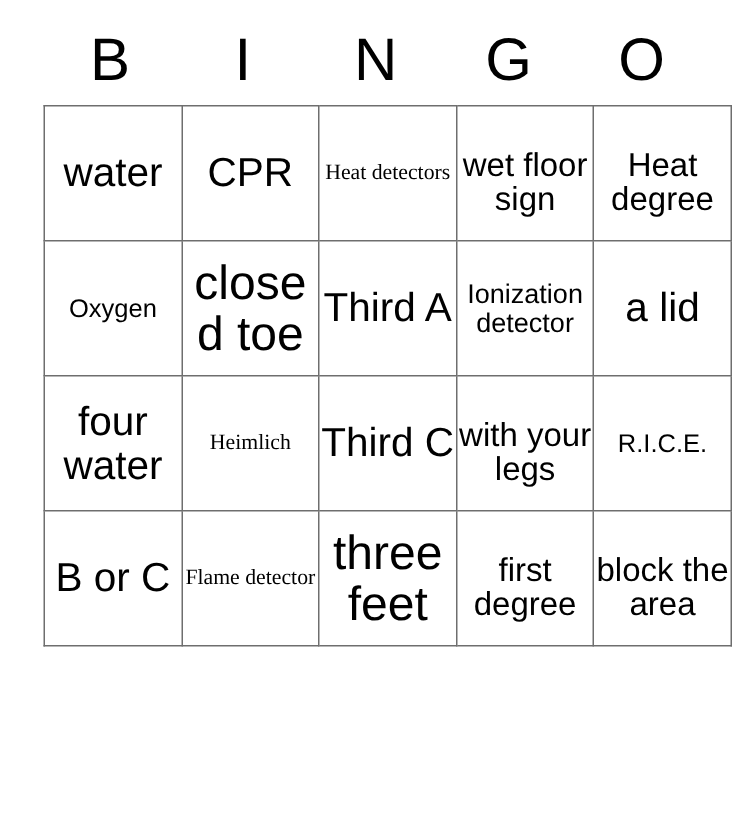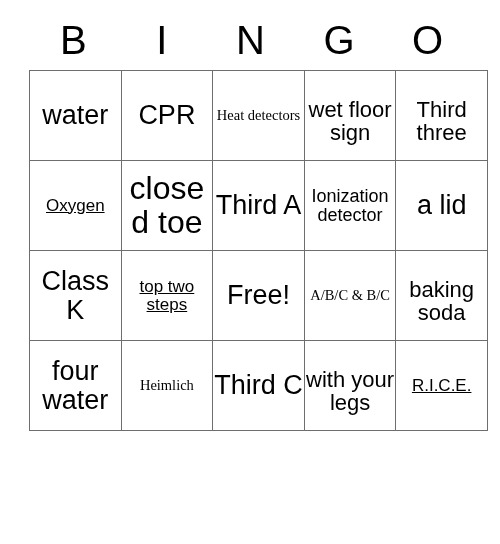--- a/index.html
+++ b/index.html
@@ -60,21 +60,21 @@
     display: block;
     width: 100%;
     line-height: 1.04;
     word-wrap: break-word;
   }
 
   
   .fs-xl   { font-size: 27px; }
   .fs-lg   { font-size: 32px; }
   .fs-md   { font-size: 22px; margin-top: 13px; }
-  .fs-sm   { font-size: 17px; text-decoration: underline; }
+  .fs-sm   { font-size: 17px; }
   .fs-xs   { font-size: 14.5px; font-family: Liberation Serif, serif; }
   .fs-xxs  { font-size: 18px; }
 </style>
 </head>
 <body>
 
 <div id="card">
 
   <div id="header-row">
     <div class="header-cell">B</div>
@@ -93,21 +93,21 @@
         <td>
             <span class="cell-text fs-xl">CPR</span>
           </td>
         <td>
             <span class="cell-text fs-xs">Heat detectors</span>
           </td>
         <td>
             <span class="cell-text fs-md">wet floor sign</span>
           </td>
         <td>
-            <span class="cell-text fs-md">Third three</span>
+            <span class="cell-text fs-md">Heat degree</span>
           </td>
       </tr>
       <tr>
         <td>
             <span class="cell-text fs-sm">Oxygen</span>
           </td>
         <td>
             <span class="cell-text fs-lg">closed toe</span>
           </td>
         <td>
@@ -115,48 +115,48 @@
           </td>
         <td>
             <span class="cell-text fs-xxs">Ionization detector</span>
           </td>
         <td>
             <span class="cell-text fs-xl">a lid</span>
           </td>
       </tr>
       <tr>
         <td>
-            <span class="cell-text fs-xl">Class K</span>
-          </td>
-        <td>
-            <span class="cell-text fs-sm">top two steps</span>
-          </td>
-        <td>
-            <span class="cell-text fs-xl">Free!</span>
-          </td>
-        <td>
-            <span class="cell-text fs-xs">A/B/C &amp; B/C</span>
-          </td>
-        <td>
-            <span class="cell-text fs-md">baking soda</span>
-          </td>
-      </tr>
-      <tr>
-        <td>
             <span class="cell-text fs-xl">four water</span>
           </td>
         <td>
             <span class="cell-text fs-xs">Heimlich</span>
           </td>
         <td>
             <span class="cell-text fs-xl">Third C</span>
           </td>
         <td>
             <span class="cell-text fs-md">with your legs</span>
           </td>
         <td>
             <span class="cell-text fs-sm">R.I.C.E.</span>
           </td>
       </tr>
+      <tr>
+        <td>
+            <span class="cell-text fs-xl">B or C</span>
+          </td>
+        <td>
+            <span class="cell-text fs-xs">Flame detector</span>
+          </td>
+        <td>
+            <span class="cell-text fs-lg">three feet</span>
+          </td>
+        <td>
+            <span class="cell-text fs-md">first degree</span>
+          </td>
+        <td>
+            <span class="cell-text fs-md">block the area</span>
+          </td>
+      </tr>
     </tbody>
   </table>
 
 </div>
 
 </body></html>

